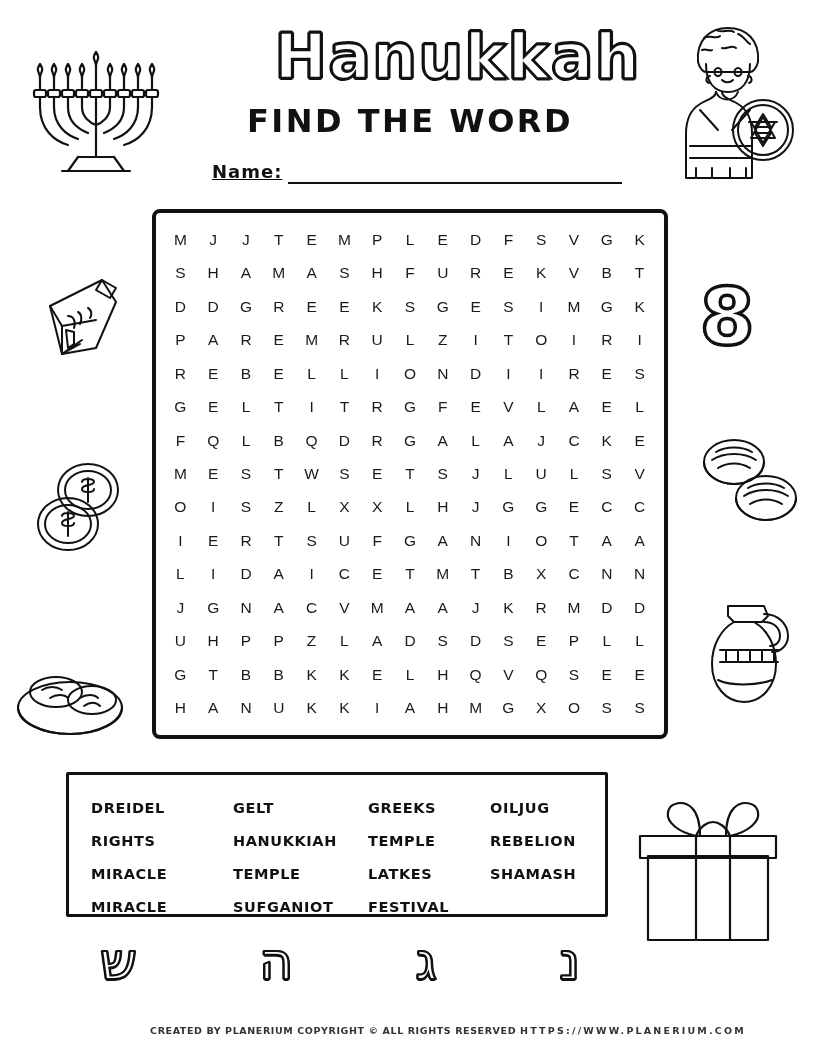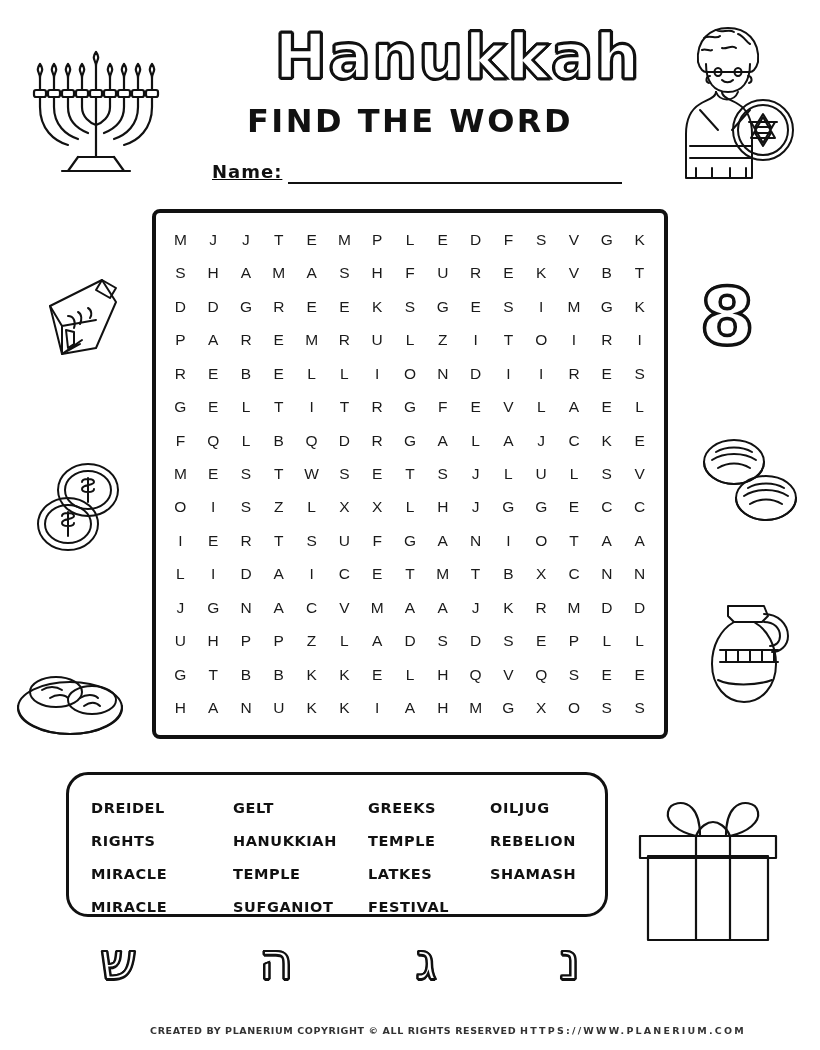--- a/index.html
+++ b/index.html
@@ -114,21 +114,21 @@
   }
 
   
   .wordbox {
     position: absolute;
     left: 66px;
     top: 772px;
     width: 542px;
     height: 145px;
     border: 3px solid #111;
-    border-radius: 22px;
+    border-radius: 2px;
     box-sizing: border-box;
   }
   .wordlist {
     position: absolute;
     inset: 16px 14px 10px 22px;
     display: grid;
     grid-template-columns: 142px 135px 122px 120px;
     grid-auto-rows: 33px;
     align-items: center;
   }

